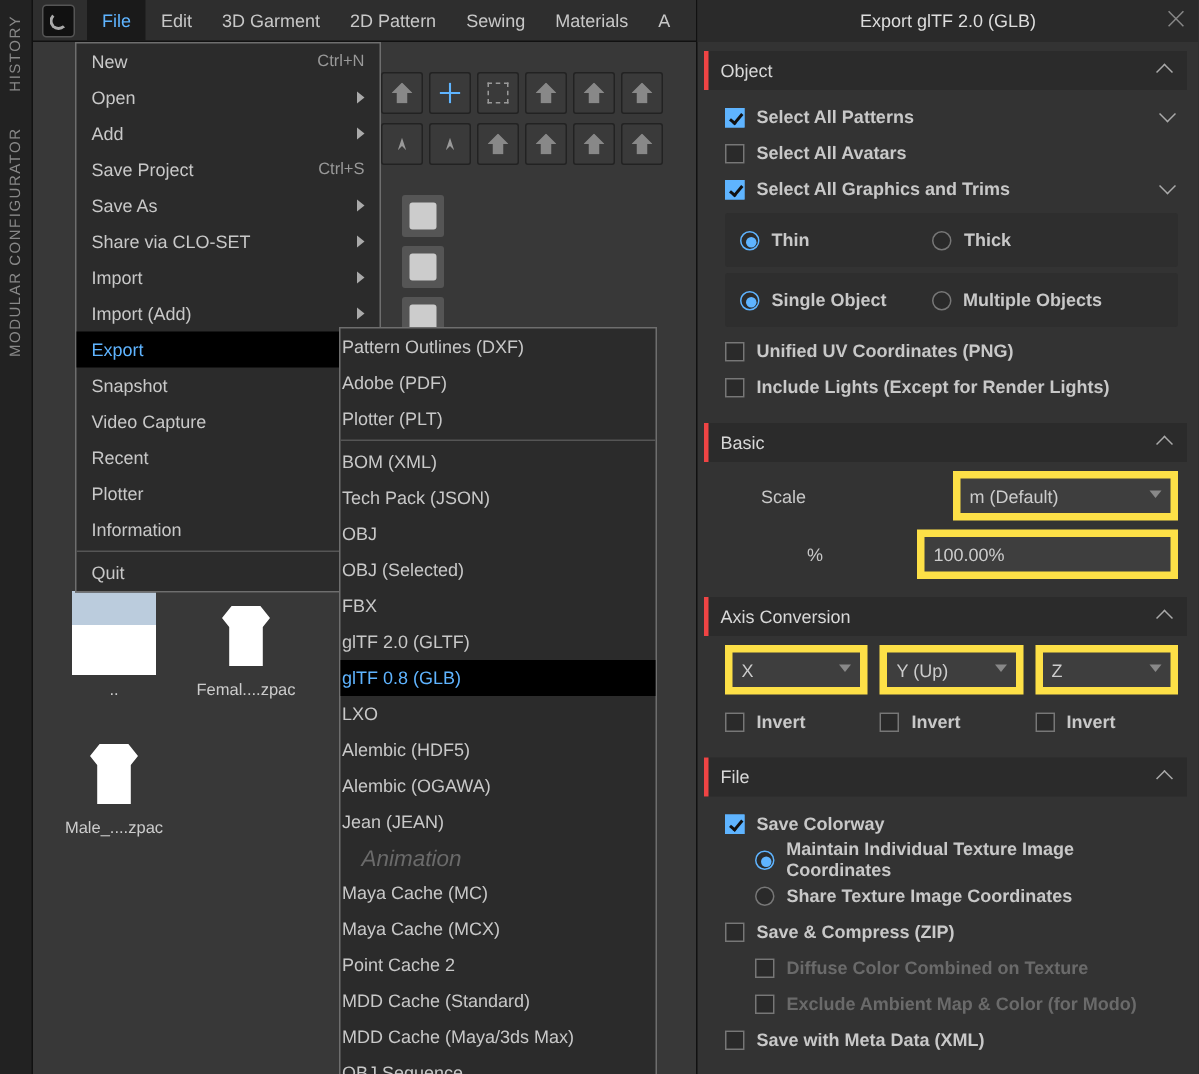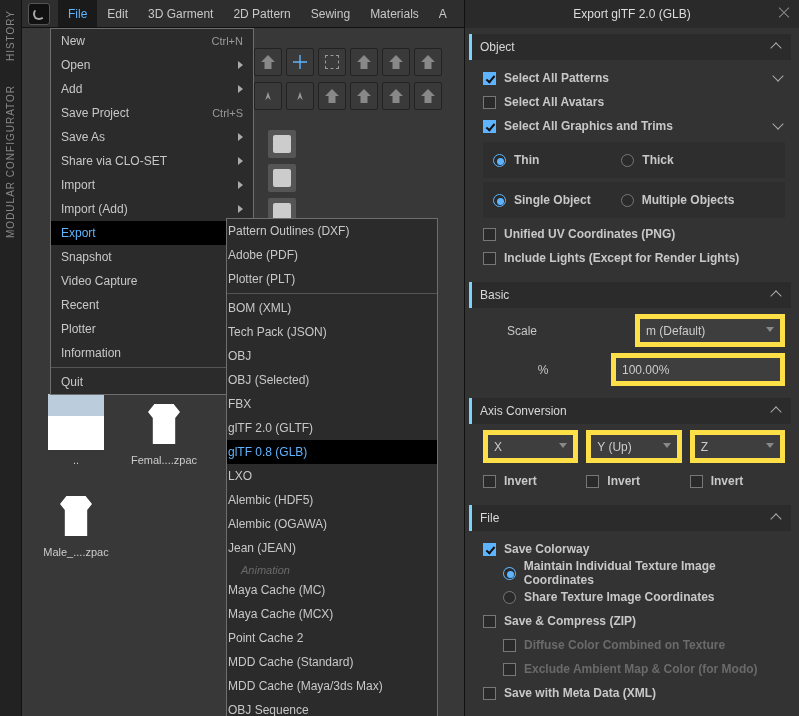--- a/index.html
+++ b/index.html
@@ -115,21 +115,21 @@
     z-index: 11;
   }
   .srow {
     height: 24px;
     display: flex;
     align-items: center;
     padding: 0 1px;
     cursor: pointer;
   }
   .srow.sel { background: #000; color: #5fb4ff; }
-  .shead { color: #6a6a6a; font-style: italic; padding: 4px 14px 2px; font-size: 11px; }
+  .shead { color: #6a6a6a; font-style: italic; padding: 4px 14px 2px; font-size: 15px; }
 
   
   .toolbar {
     position: absolute;
     top: 48px;
     left: 232px;
     display: flex;
     flex-direction: column;
     gap: 6px;
   }
@@ -221,21 +221,21 @@
   .rtitle .x::after { transform: rotate(-45deg); }
 
   .rbody { flex:1; overflow-y:auto; padding: 6px 8px 6px 4px; }
   .section { margin-bottom: 6px; }
   .shead2 {
     background: #2b2b2b;
     height: 26px;
     display: flex;
     align-items: center;
     padding: 0 8px;
-    border-left: 3px solid #7dd3fc;
+    border-left: 3px solid #ef4444;
   }
   .shead2 .sh { flex: 1; color:#d8d8d8; }
   .chev {
     width: 12px; height: 12px;
     position: relative;
   }
   .chev::after {
     content:""; position:absolute; top:3px; left:1px;
     width:7px; height:7px; border-right:1px solid #aaa; border-bottom:1px solid #aaa;
     transform: rotate(-135deg);

